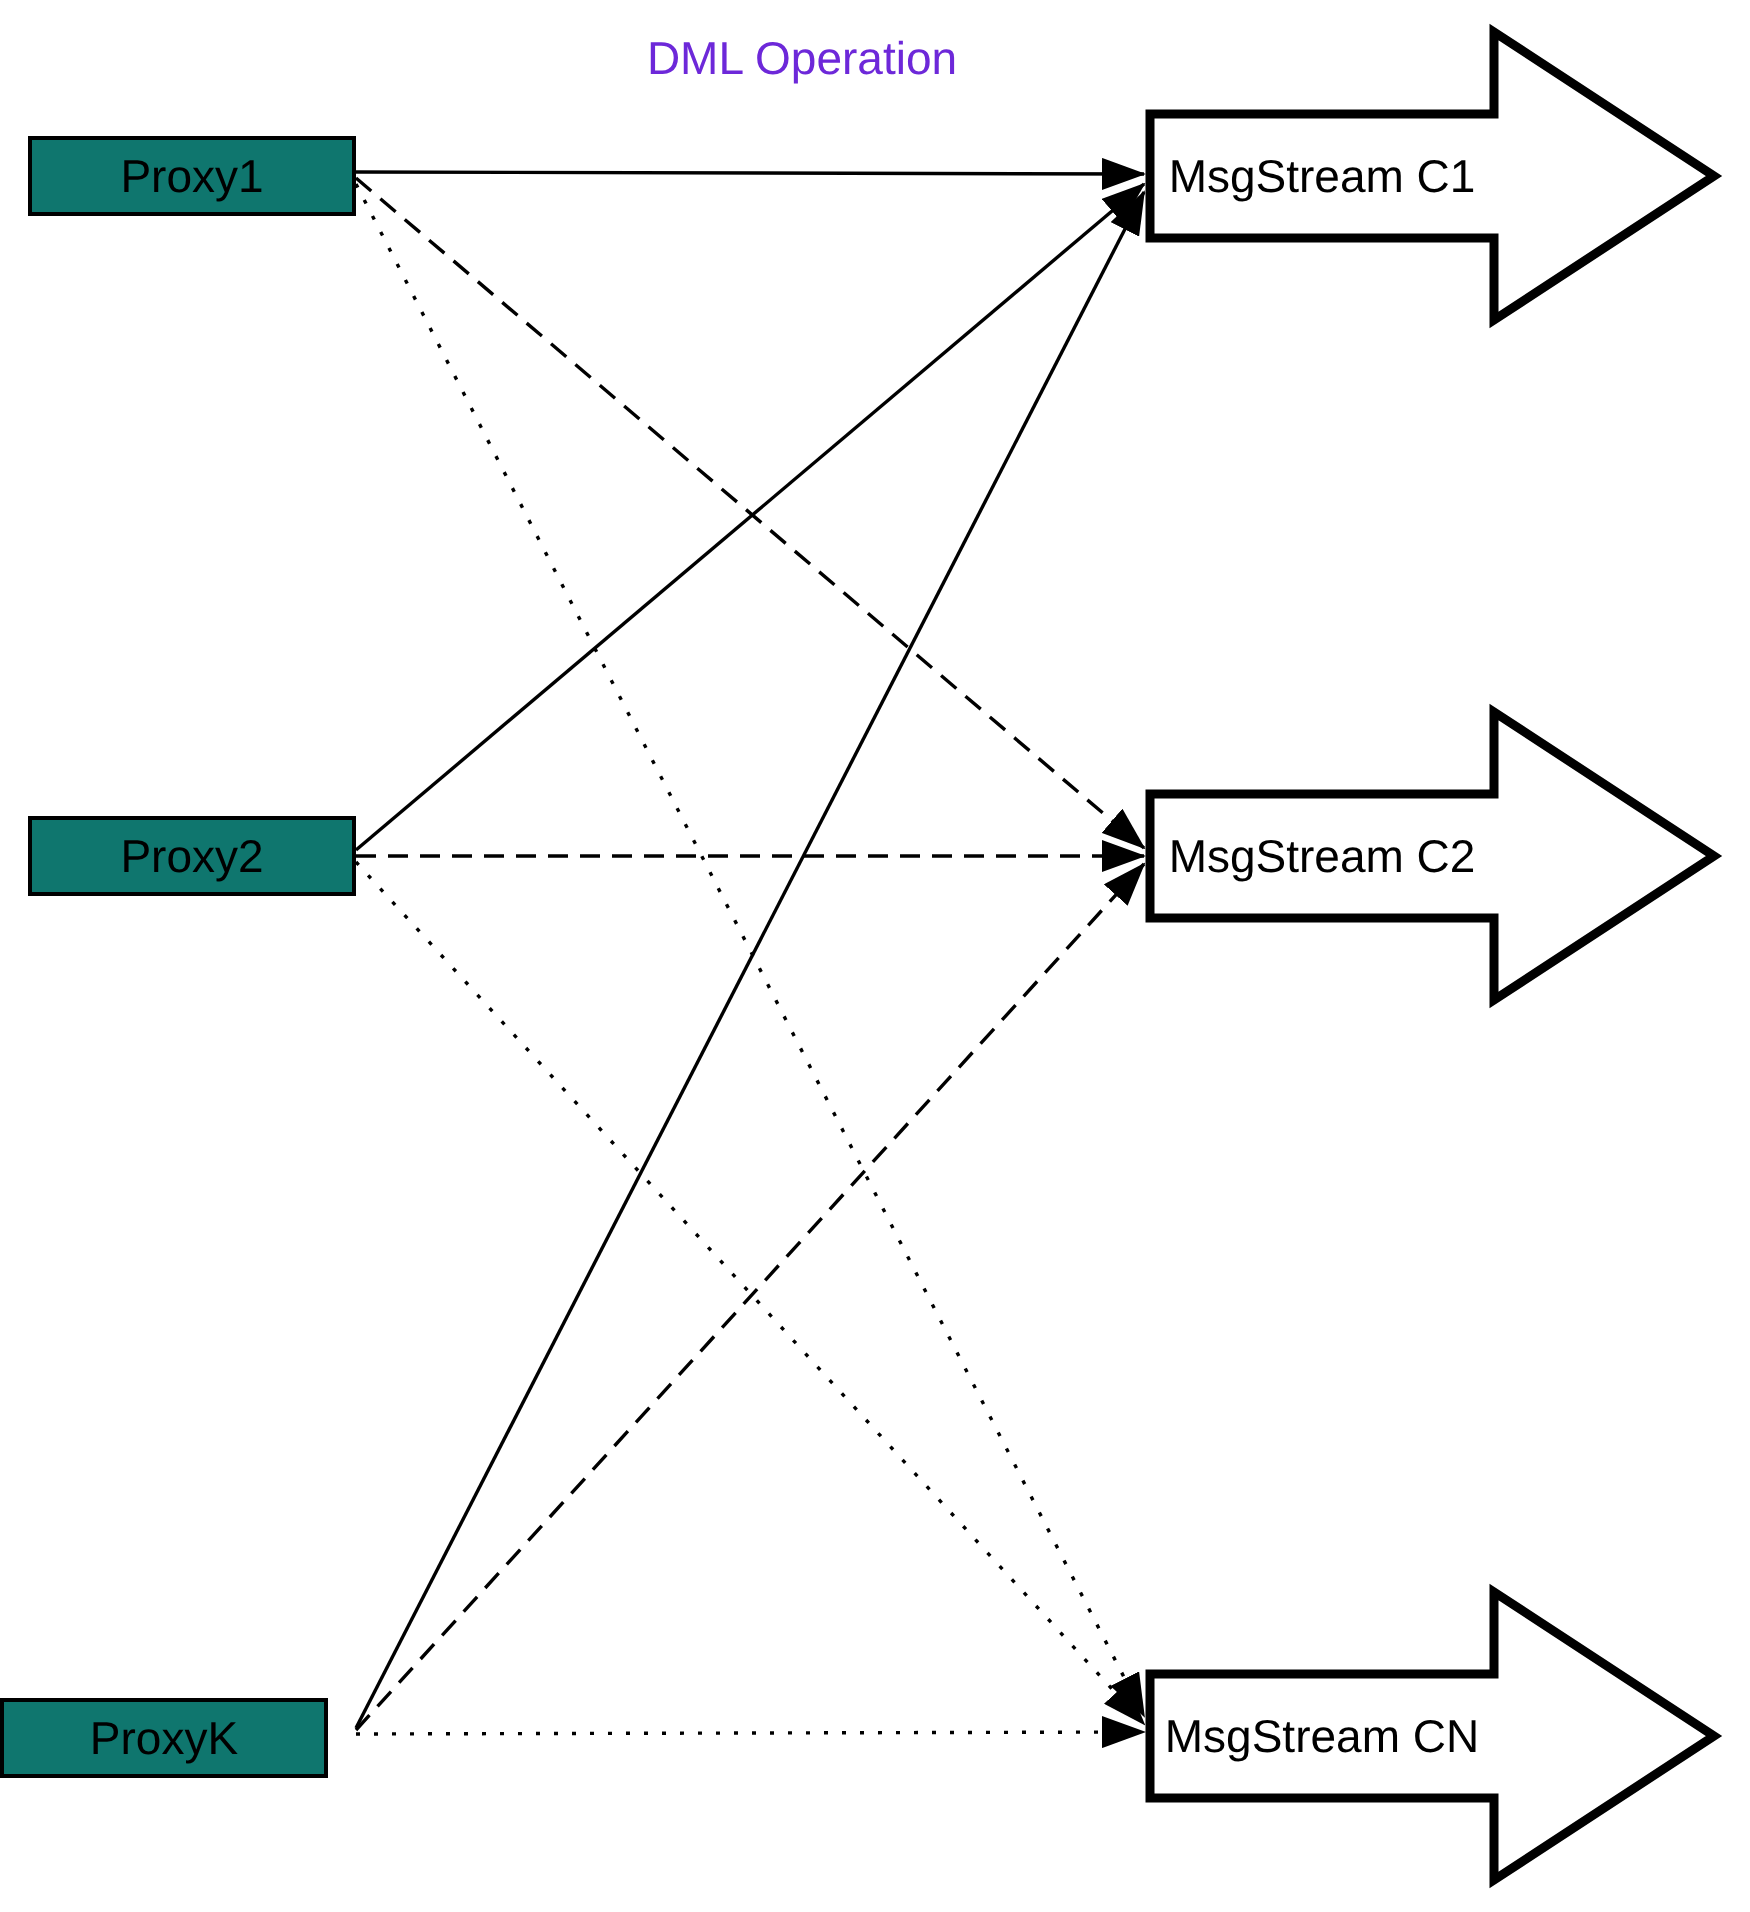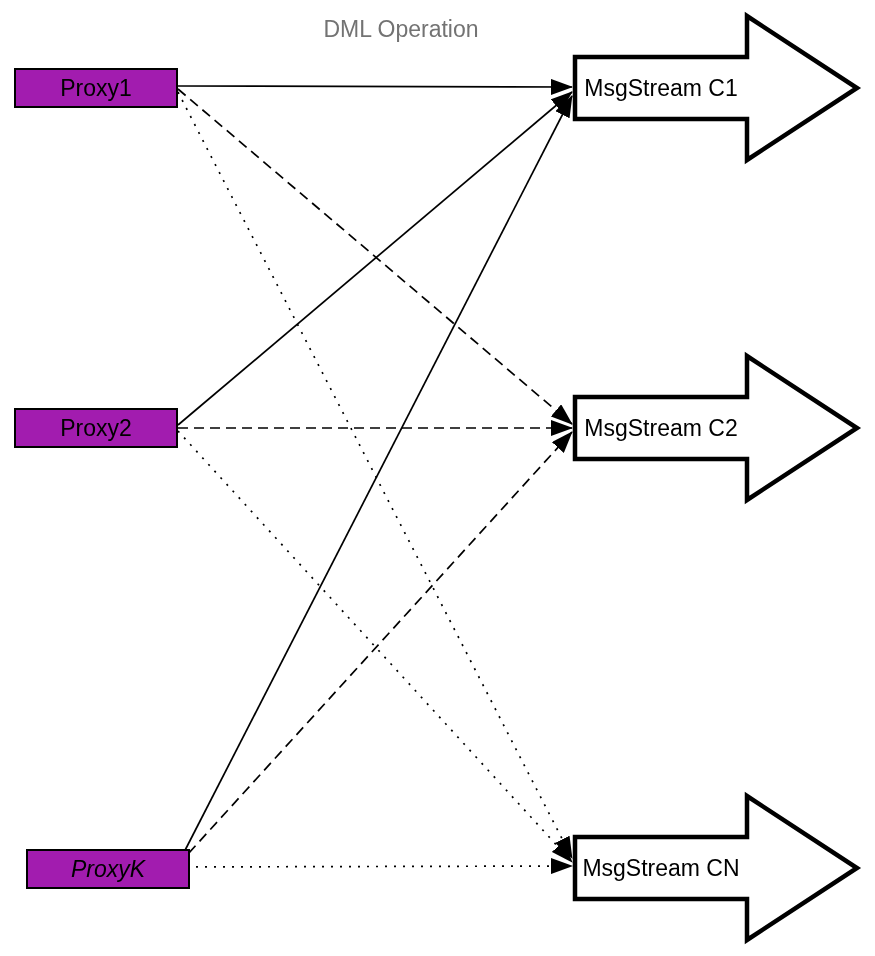--- a/index.html
+++ b/index.html
@@ -37,36 +37,36 @@
     stroke-width: 1.7;
   }
   .edge.dashed { stroke-dasharray: 10 6; }
   .edge.dotted { stroke-dasharray: 2 7; }
   .proxy-box {
     position: absolute;
     width: 164px;
     height: 40px;
     box-sizing: border-box;
     border: 2.5px solid #000000;
-    background: #a21caf;
+    background: #0f766e;
     display: flex;
     align-items: center;
     justify-content: center;
     font-size: 23px;
     color: #000000;
   }
   #diagram-title {
     position: absolute;
     left: 250px;
     top: 17px;
     width: 302px;
     text-align: center;
     font-size: 23px;
     line-height: 24px;
-    color: #737373;
+    color: #6d28d9;
   }
   #diagram-title span { display: block; }
 </style>
 </head>
 <body>
 
 <div id="canvas">
 
   <svg id="diagram-svg" width="875" height="956" viewBox="0 0 875 956">
     <defs>
@@ -99,18 +99,18 @@
     <span>DML Operation</span>
   </div>
 
   <div id="proxy-layer">
       <div class="proxy-box" style="left: 14px; top: 68px;">
         <span>Proxy1</span>
       </div>
       <div class="proxy-box" style="left: 14px; top: 408px;">
         <span>Proxy2</span>
       </div>
-      <div class="proxy-box" style="left: 26px; top: 849px; font-style: italic;">
+      <div class="proxy-box" style="left: 0; top: 849px;">
         <span>ProxyK</span>
       </div>
     </div>
 
 </div>
 
 </body></html>

